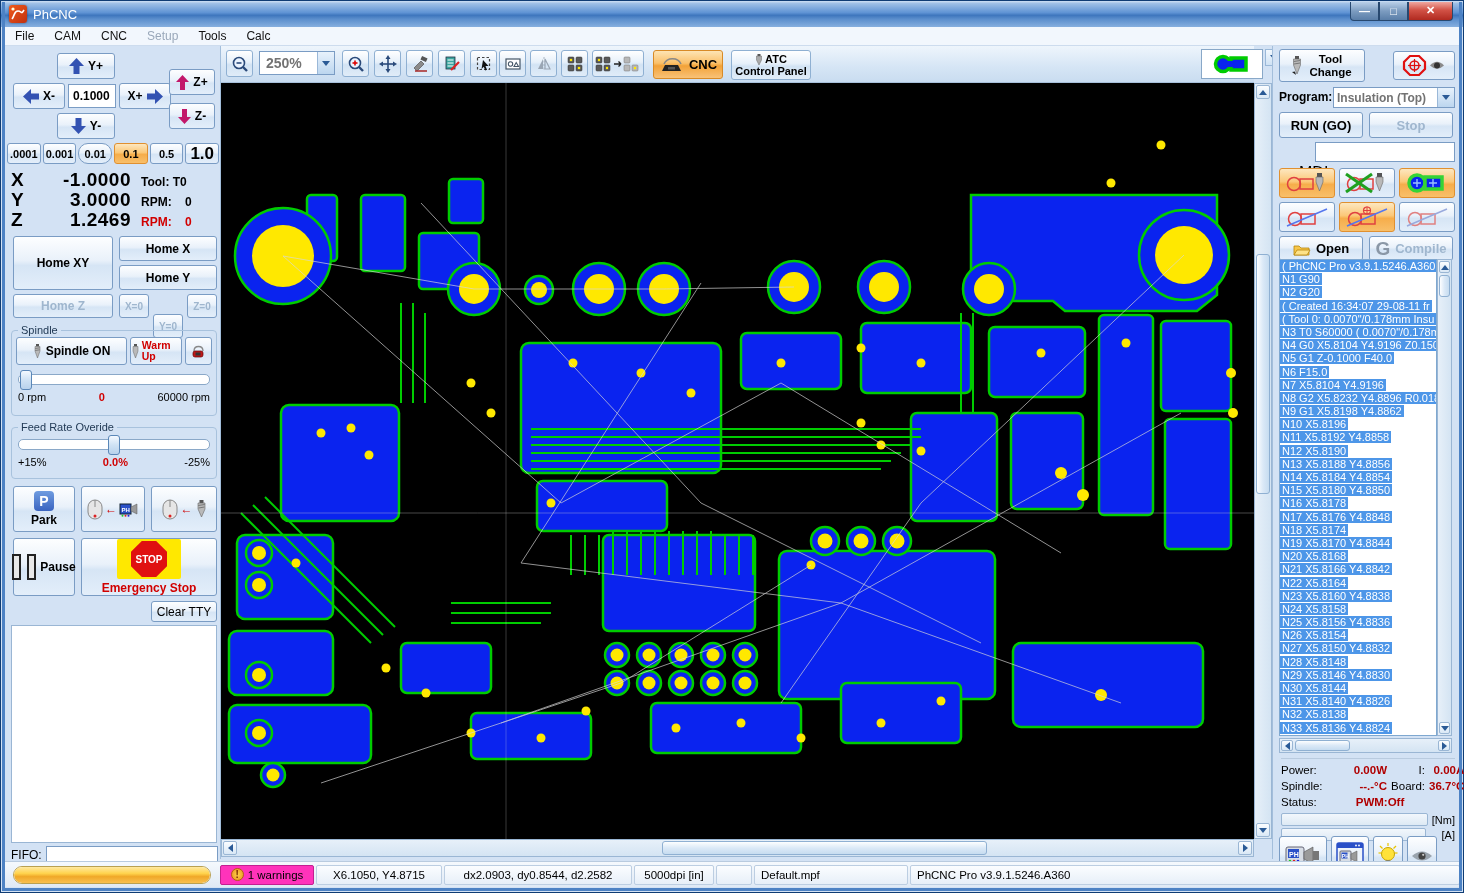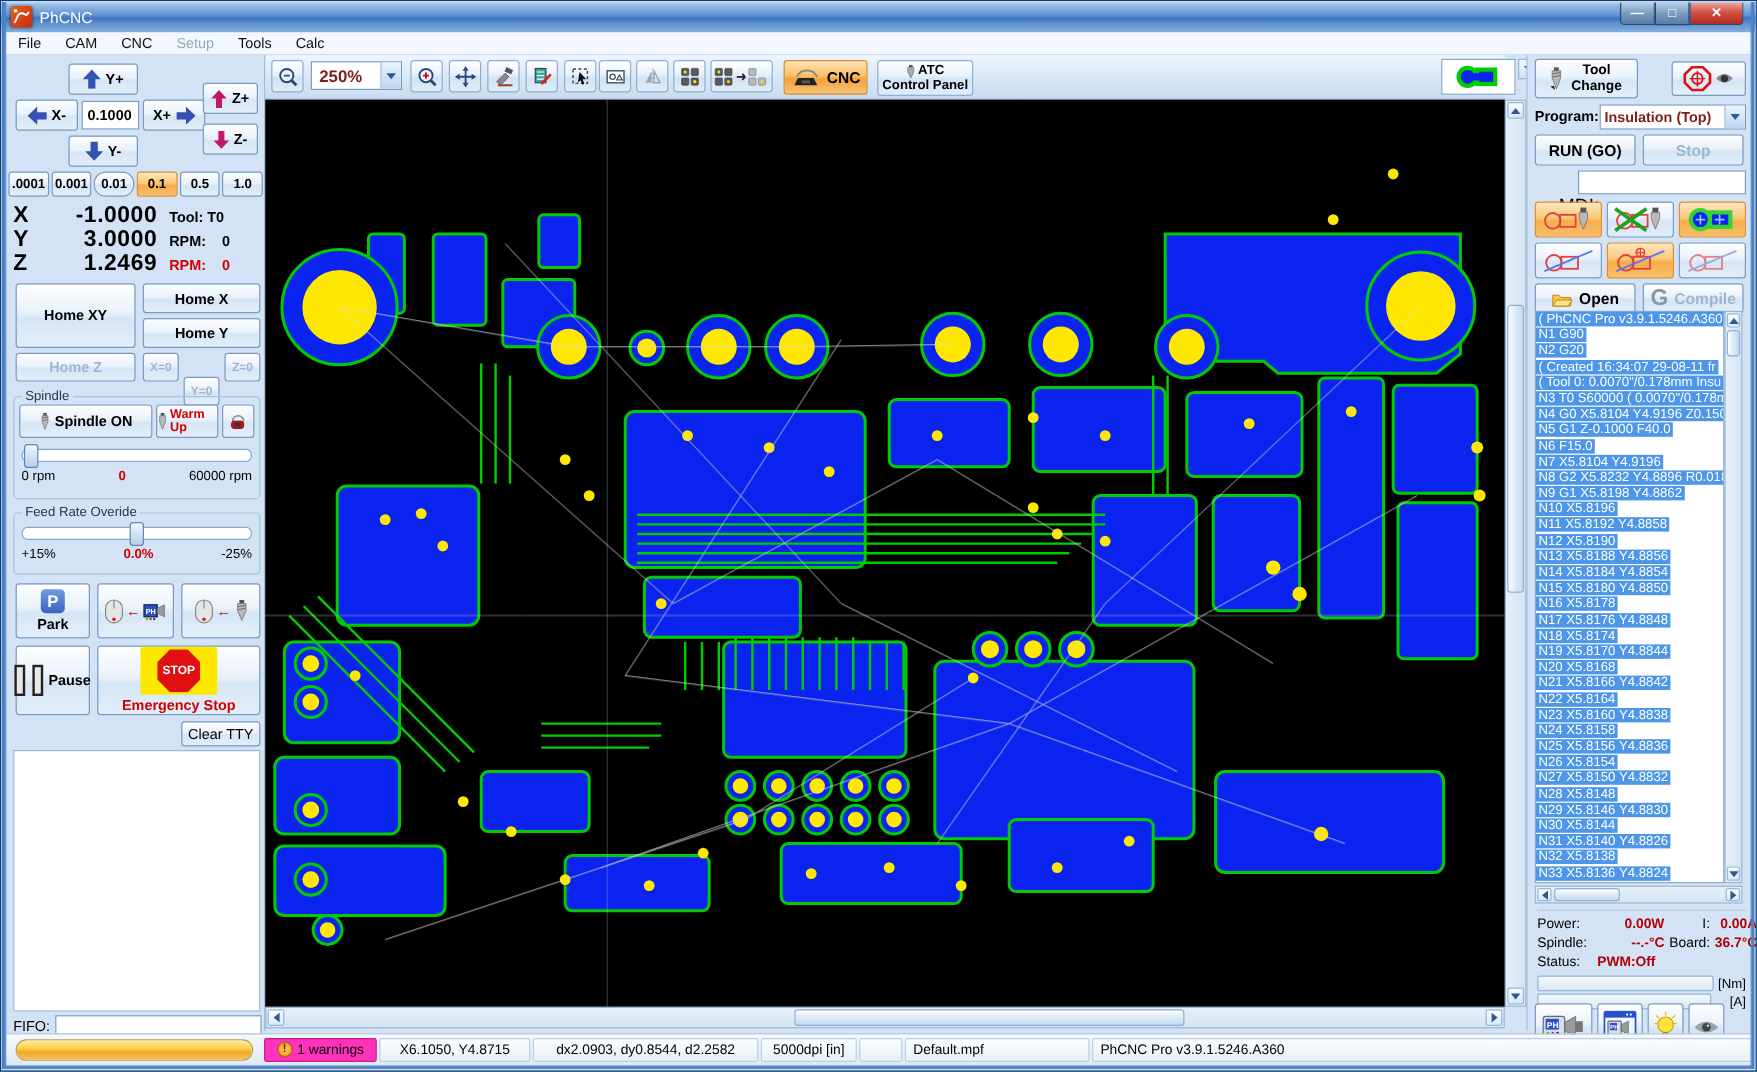--- a/index.html
+++ b/index.html
@@ -28,21 +28,21 @@
   #menubar{position:absolute;left:4px;top:26px;width:1456px;height:19px;background:#f2f7fd;border-bottom:1px solid #cddcee;
     display:flex;align-items:center;font-size:12px;color:#111;}
   .menu-item{padding:1px 10px;cursor:default;}
   .menu-item.disabled{color:#9aa8ba;}
   #toolbar{position:absolute;left:220px;top:45px;width:1033px;height:37px;
     background:linear-gradient(180deg,#eef5fc,#d5e5f5 60%,#c9dcf0);border-bottom:1px solid #a8c0da;}
   .tbtn{position:absolute;top:4px;height:27px;border:1px solid #8fb0d2;border-radius:3px;
     background:linear-gradient(180deg,#fff,#e6f0fa 45%,#d2e3f4 55%,#e0ecf8);display:flex;align-items:center;justify-content:center;}
   .tbtn.orange{background:linear-gradient(180deg,#fde4b4,#fac06a 45%,#f2a238 55%,#f8c278);border-color:#d88a26;}
   .combo{display:flex;align-items:center;background:#fff;border:1px solid #7a9cc4;}
-  .combo .val{flex:1;padding:0 6px;font-weight:bold;font-size:14px;color:#7f1d1d;}
+  .combo .val{flex:1;padding:0 6px;font-weight:bold;font-size:14px;color:#737373;}
   .combo .arr{width:17px;align-self:stretch;background:linear-gradient(180deg,#e8f2fc,#bcd6ef);border-left:1px solid #9ab8d8;
     display:flex;align-items:center;justify-content:center;}
   .tri-d{width:0;height:0;border-left:4px solid transparent;border-right:4px solid transparent;border-top:5px solid #2a5a96;}
   .tri-u{width:0;height:0;border-left:4px solid transparent;border-right:4px solid transparent;border-bottom:5px solid #2a5a96;}
   .tri-l{width:0;height:0;border-top:4px solid transparent;border-bottom:4px solid transparent;border-right:5px solid #2a5a96;}
   .tri-r{width:0;height:0;border-top:4px solid transparent;border-bottom:4px solid transparent;border-left:5px solid #2a5a96;}
 
   
   #leftpanel{position:absolute;left:4px;top:45px;width:216px;height:813px;background:#d3e2f4;border-right:1px solid #a3bedb;font-size:12px;}
   .btn{border:1px solid #7a9cc4;border-radius:3px;color:#000;font-weight:bold;
@@ -320,21 +320,21 @@
         </svg>
       <span>Z-</span>
     </div>
 
     <div class="abs" style="left:2px;top:97px;width:212px;display:flex;gap:2px;">
       <div class="btn" style="flex:1;height:21px;font-size:11px;">.0001</div>
       <div class="btn" style="flex:1;height:21px;font-size:11px;">0.001</div>
       <div class="btn" style="flex:1;height:21px;font-size:11px;border-radius:10px;">0.01</div>
       <div class="btn sel" style="flex:1;height:21px;font-size:11px;">0.1</div>
       <div class="btn" style="flex:1;height:21px;font-size:11px;">0.5</div>
-      <div class="btn" style="flex:1;height:21px;font-size:11px;">1.0</div>
+      <div class="btn" style="flex:1;height:21px;font-size:17px;">1.0</div>
     </div>
 
     <div id="dro">
       <div class="dro-row">
         <span class="dro-letter">X</span>
         <span class="dro-val">-1.0000</span>
         <span class="dro-aux">Tool: T0</span>
       </div>
       <div class="dro-row">
         <span class="dro-letter">Y</span>
@@ -820,21 +820,21 @@
       <div class="pwr-grid">
         <span>Power:</span>
         <span class="v" style="text-align:right;">0.00W</span>
         <span style="text-align:right;padding-right:4px;">I:</span>
         <span class="v" style="text-align:right;">0.00A</span>
         <span>Spindle:</span>
         <span class="v" style="text-align:right;">--.-°C</span>
         <span style="text-align:right;padding-right:4px;">Board:</span>
         <span class="v" style="text-align:right;">36.7°C</span>
         <span>Status:</span>
-        <span class="v" style="grid-column:2/4;">PWM:Off</span>
+        <span class="v" style="text-align:center;grid-column:2/4;">PWM:Off</span>
         <span></span>
       </div>
       <div style="display:flex;align-items:center;gap:4px;margin-top:3px;">
         <div class="meter" style="flex:1;"></div>
         <span style="font-size:11px;">[Nm]</span>
       </div>
       <div style="display:flex;align-items:center;gap:4px;margin-top:2px;">
         <div class="meter" style="flex:1;margin-right:12px;"></div>
         <span style="font-size:11px;">[A]</span>
       </div>

